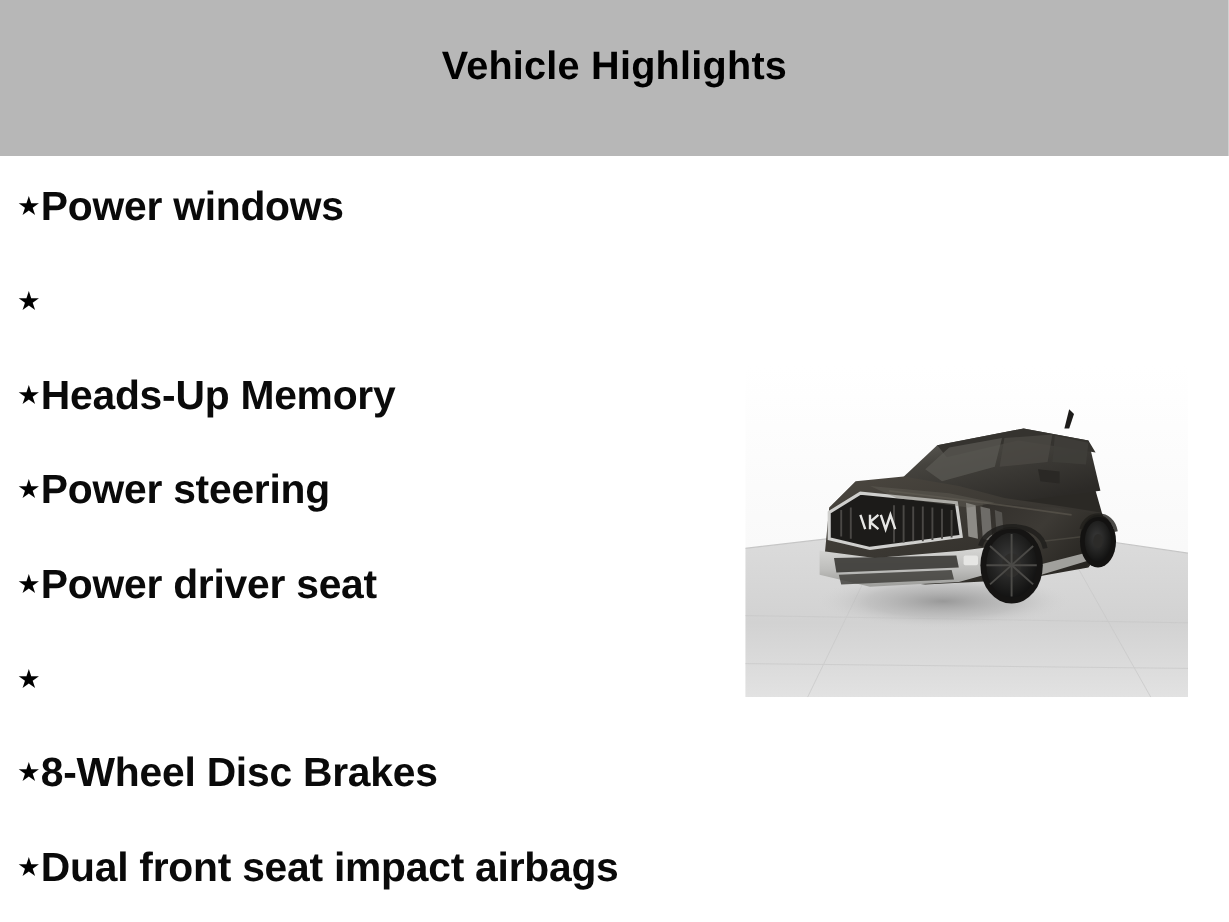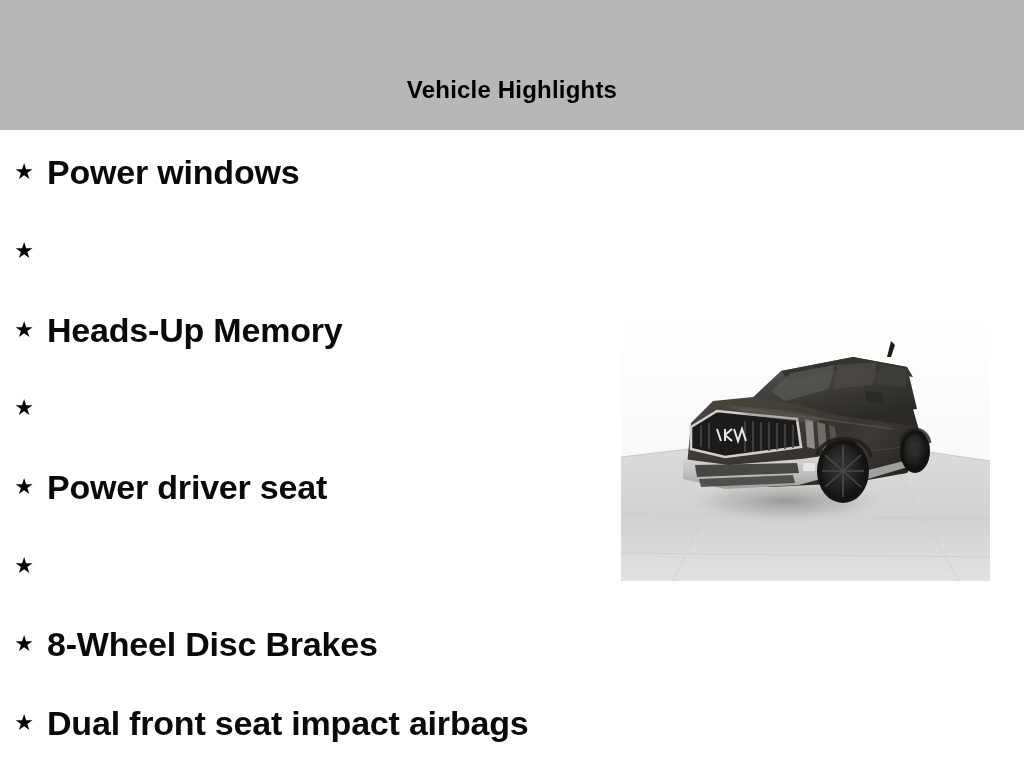--- a/index.html
+++ b/index.html
@@ -32,27 +32,26 @@
 
   .header-title {
     position: absolute;
     left: 0;
     top: 0;
     width: 1024px;
     height: 114px;
     display: flex;
     align-items: center;
     justify-content: center;
-    font-size: 24px;
+    font-size: 33px;
     font-weight: bold;
     color: #000000;
     letter-spacing: 0.2px;
     line-height: 1;
     padding-bottom: 6px;
-    margin-top: 36px;
   }
 
   
   .highlights-list {
     position: absolute;
     left: 0;
     top: 133px;
     width: 610px;
     list-style: none;
   }
@@ -72,21 +71,20 @@
     display: flex;
     align-items: center;
     justify-content: center;
     color: #000000;
     font-size: 22px;
     line-height: 1;
   }
 
   .highlight-label {
     flex: 1 1 auto;
-    margin-left: 13px;
     font-size: 34px;
     font-weight: bold;
     color: #0a0a0a;
     line-height: 1;
     white-space: nowrap;
     letter-spacing: -0.2px;
   }
 
   
   .vehicle-photo {
@@ -124,20 +122,21 @@
       <span class="star-bullet">★</span>
     </li>
 
     <li class="highlight-item">
       <span class="star-bullet">★</span>
       <span class="highlight-label">Heads-Up Memory</span>
     </li>
 
     <li class="highlight-item">
       <span class="star-bullet">★</span>
+      <span class="highlight-label">Power steering</span>
     </li>
 
     <li class="highlight-item">
       <span class="star-bullet">★</span>
       <span class="highlight-label">Power driver seat</span>
     </li>
 
     <li class="highlight-item">
       <span class="star-bullet">★</span>
     </li>

